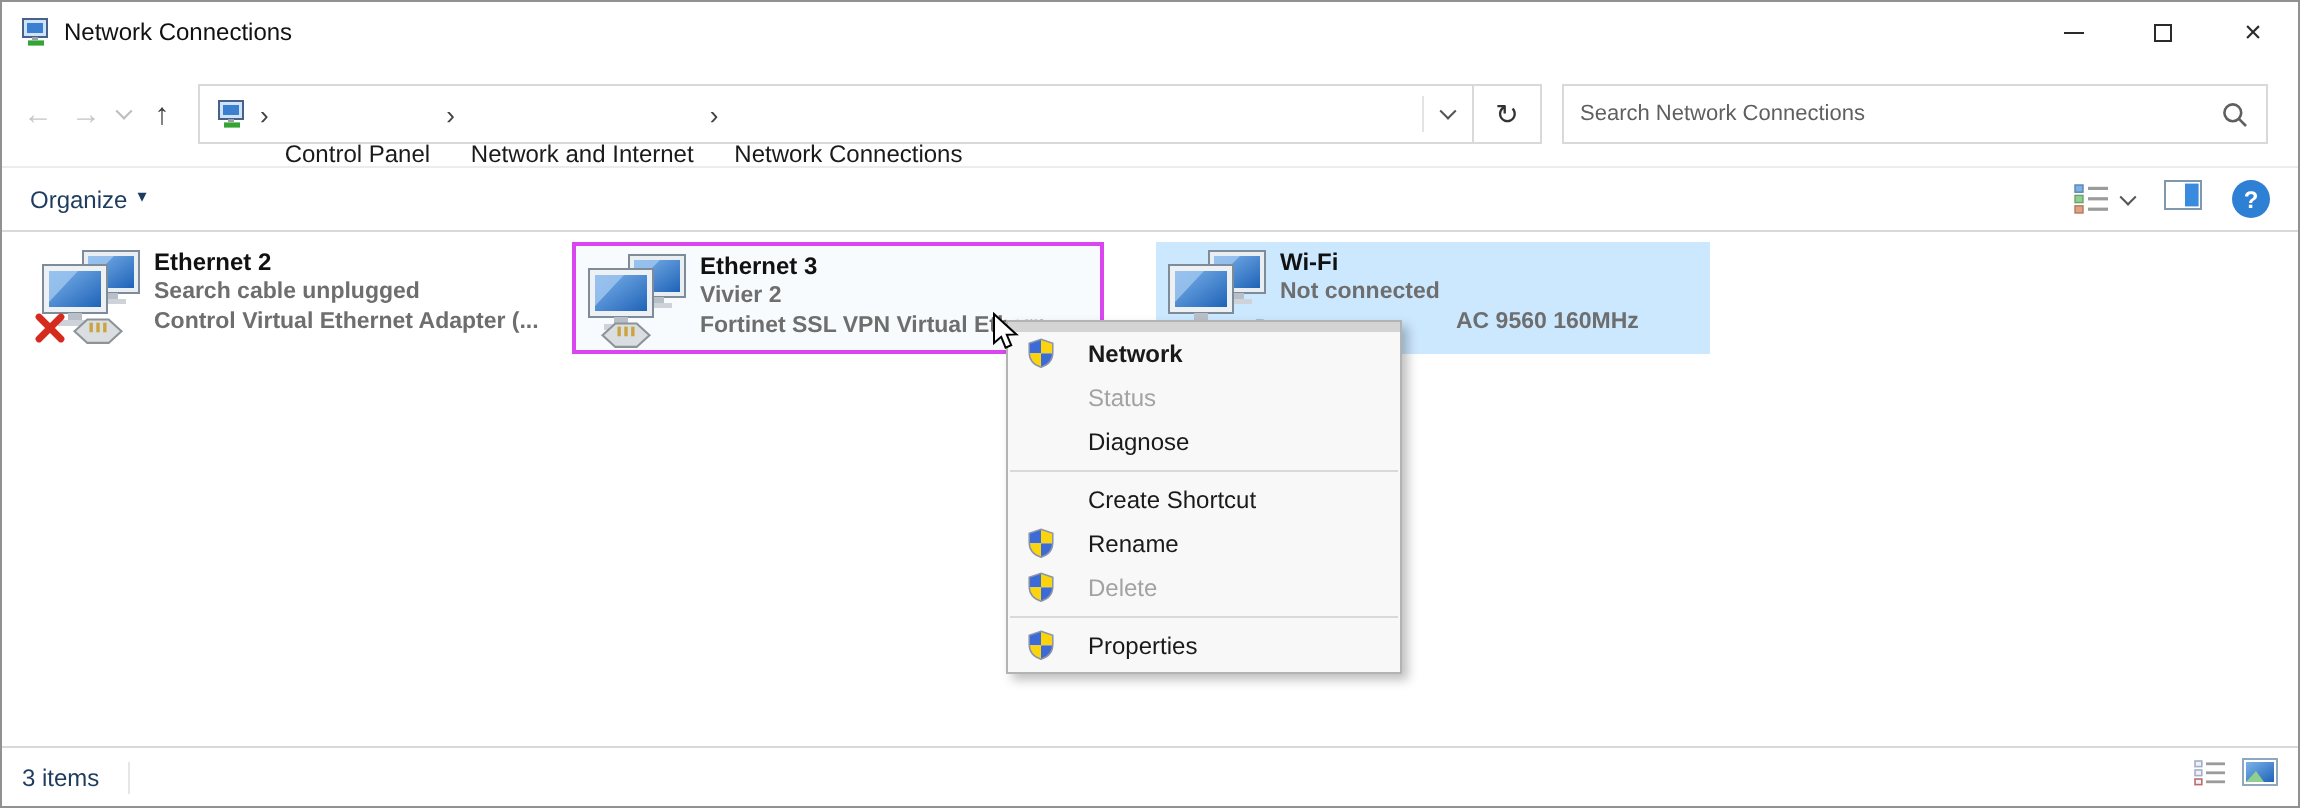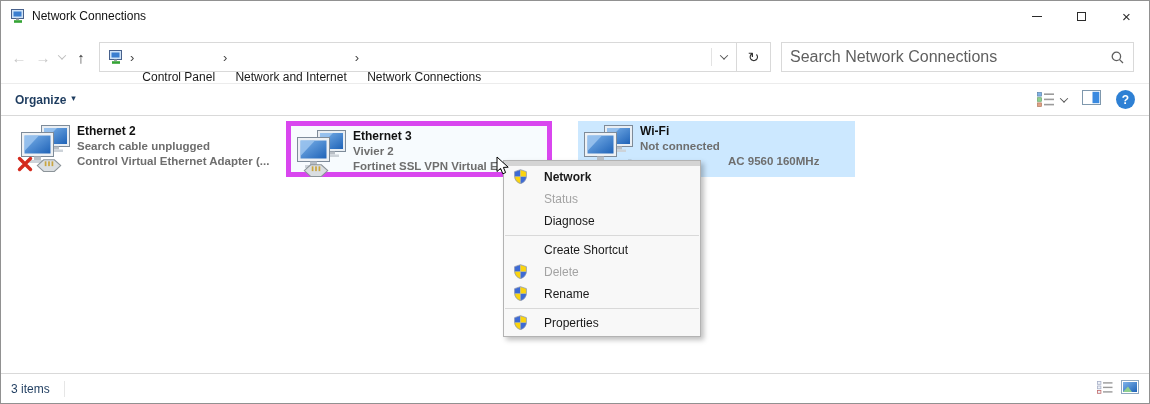--- a/index.html
+++ b/index.html
@@ -26,38 +26,38 @@
   .chev-dark { border-color:#555; }
   .address-bar { width:638px; height:30px; border:1px solid #d9d9d9; background:#fff; display:flex; align-items:center; margin-left:6px; }
   .address-icon { width:16px; height:16px; margin:0 2px 0 8px; }
   .crumb-sep { color:#444; font-size:13px; padding:0 4px; }
   .crumb { font-size:12px; color:#1a1a1a; padding:0 4px; white-space:nowrap;margin-top:40px; }
   .addr-spacer { flex:1; }
   .addr-divider { width:1px; height:18px; background:#e3e3e3; }
   .addr-chev { width:24px; display:flex; align-items:center; justify-content:center; }
   .refresh-btn { width:34px; height:30px; border:1px solid #d9d9d9; border-left:none; display:flex; align-items:center; justify-content:center; font-size:14px; color:#333; background:#fff; }
   .search-box { flex:1; height:30px; border:1px solid #d9d9d9; background:#fff; display:flex; align-items:center; margin-left:10px; margin-right:5px; }
-  .search-box input { flex:1; border:none; outline:none; font-size:16px; padding:0 8px; color:#1a1a1a; font-family:inherit; background:transparent; }
+  .search-box input { flex:1; border:none; outline:none; font-size:11px; padding:0 8px; color:#1a1a1a; font-family:inherit; background:transparent; }
   .search-box input::placeholder { color:#5f5f5f; opacity:1; }
   .search-icon { margin-right:9px; }
 
   
   .toolbar { height:33px; border-top:1px solid #ececec; border-bottom:1px solid #d9d9d9; display:flex; align-items:center; padding:0 14px; flex:0 0 auto; }
-  .organize { display:flex; align-items:flex-start; gap:5px; font-size:12px; color:#1e3c5f;font-weight:bold; }
+  .organize { display:flex; align-items:flex-start; gap:5px; font-size:12px; color:#1e3c5f; }
   .organize .caret { font-size:9px; color:#1e3c5f; }
   .tb-spacer { flex:1; }
   .tb-right { display:flex; align-items:center; gap:15px; }
   .views-btn { display:flex; align-items:center; gap:6px; }
   .help-btn { width:19px; height:19px; border-radius:50%; background:#2e80d4; color:#fff; font-weight:bold; font-size:12px; display:flex; align-items:center; justify-content:center; }
 
   
   .content { flex:1; position:relative; background:#fff; }
   .tile { position:absolute; top:5px; height:56px; display:flex; align-items:flex-start; padding:2px 4px;font-weight:bold; }
   .tile-eth2 { left:14px; width:268px; }
-  .tile-eth3 { left:285px; width:266px; border:5px solid #d946ef; background:rgba(222,240,252,0.25); }
+  .tile-eth3 { left:285px; width:266px; border:2px solid #d946ef; background:rgba(222,240,252,0.25); }
   .tile-wifi { left:577px; width:277px; background:#cce8ff; }
   .tile-icon { position:relative; width:58px; height:50px; flex:0 0 auto; }
   .pcicon { width:52px; height:44px; display:block; margin:2px 0 0 2px; }
   .redx { position:absolute; left:-3px; bottom:0px; }
   .plug { position:absolute; bottom:1px; }
   .plug-e2 { left:17px; }
   .plug-e3 { left:8px; }
   .wifibars { position:absolute; right:6px; bottom:2px; }
   .tile-text { padding-top:1px; font-size:11.5px; line-height:15px; color:#6e6e6e; overflow:hidden; white-space:nowrap; }
   .t-name { font-size:12px; color:#111; }
@@ -316,31 +316,31 @@
     <div class="ctx-item disabled">
       <span>Status</span>
     </div>
     <div class="ctx-item">
       <span>Diagnose</span>
     </div>
     <div class="ctx-sep"></div>
     <div class="ctx-item">
       <span>Create Shortcut</span>
     </div>
+    <div class="ctx-item">
+      <svg class="ctx-icon">
+          <use href="#sym-shield"></use>
+        </svg>
+      <span>Rename</span>
+    </div>
     <div class="ctx-item disabled">
       <svg class="ctx-icon">
           <use href="#sym-shield"></use>
         </svg>
       <span>Delete</span>
-    </div>
-    <div class="ctx-item">
-      <svg class="ctx-icon">
-          <use href="#sym-shield"></use>
-        </svg>
-      <span>Rename</span>
     </div>
     <div class="ctx-sep"></div>
     <div class="ctx-item">
       <svg class="ctx-icon">
           <use href="#sym-shield"></use>
         </svg>
       <span>Properties</span>
     </div>
   </div>
 

